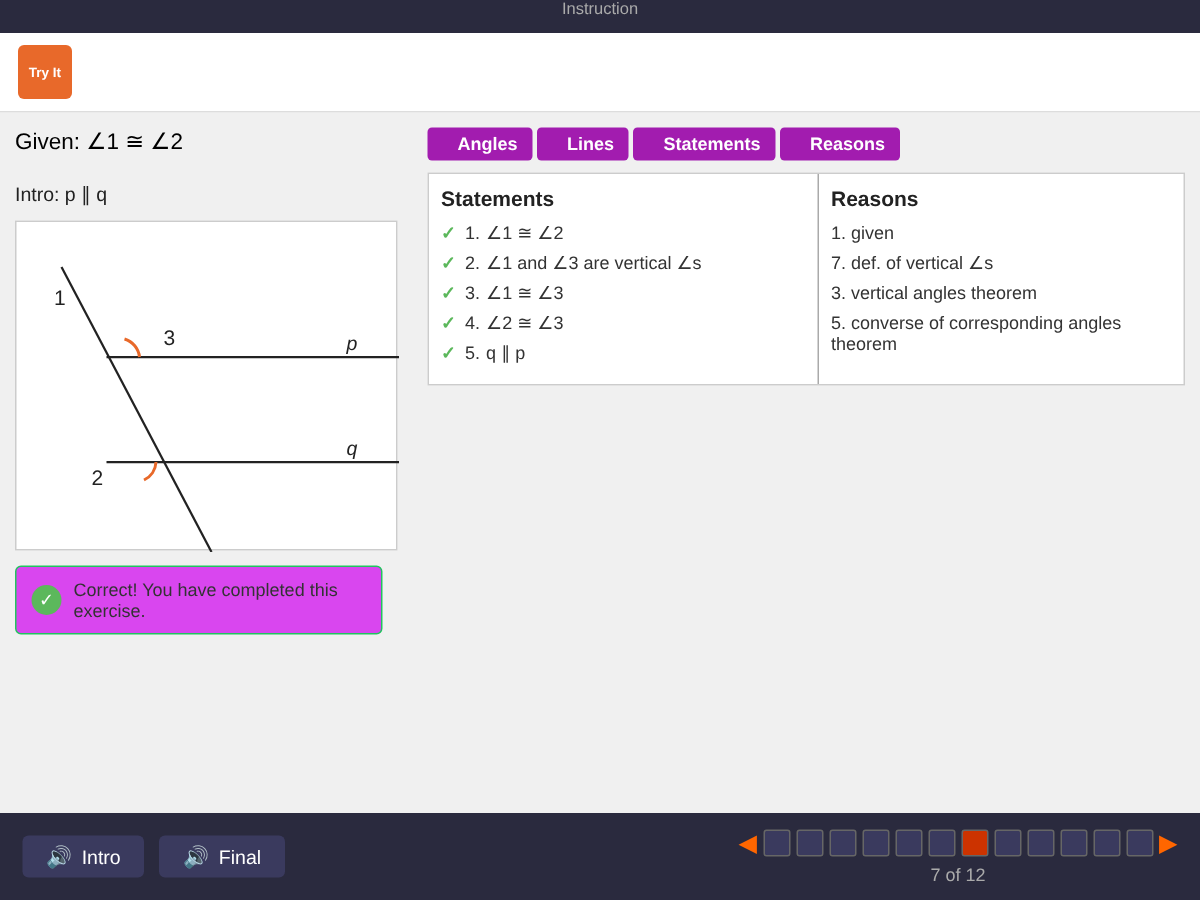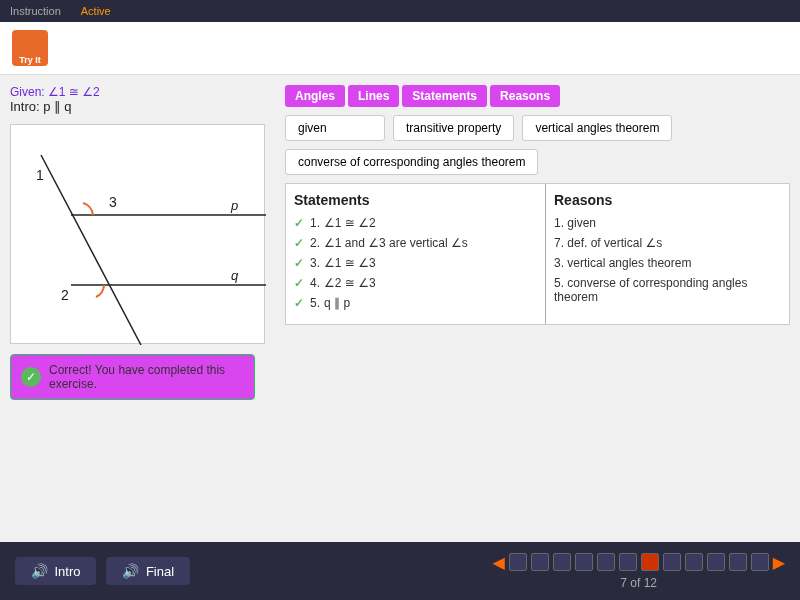--- a/index.html
+++ b/index.html
@@ -13,20 +13,21 @@
     }
 
     
     .top-bar {
       background: #2a2a3e;
       height: 22px;
       display: flex;
       align-items: center;
       padding: 0 10px;
       gap: 20px;
+      flex-direction: column;
     }
     .top-bar span {
       color: #aaa;
       font-size: 11px;
     }
     .top-bar .active {
       color: #ff9900;
     }
 
     
@@ -43,21 +44,21 @@
       align-items: center;
       padding: 8px 12px;
       border-bottom: 1px solid #ddd;
       gap: 10px;
     }
     .logo-box {
       background: #e8692a;
       width: 36px;
       height: 36px;
       display: flex;
-      align-items: flex-end;
+      align-items: center;
       justify-content: center;
       border-radius: 4px;
       flex-shrink: 0;
     }
     .logo-text {
       color: white;
       font-size: 9px;
       text-align: center;
       font-weight: bold;
       line-height: 1.2;
@@ -75,23 +76,23 @@
       padding: 10px;
       gap: 10px;
     }
 
     
     .left-panel {
       width: 265px;
       flex-shrink: 0;
     }
     .given-text {
-      font-size: 12px;
-      color: #6d28d9;
-      margin-bottom: 0;
+      font-size: 15px;
+      color: #000000;
+      margin-bottom: 19px;
     }
     .prove-text {
       font-size: 13px;
       color: #222;
       margin-bottom: 10px;
     }
 
     
     .diagram {
       width: 255px;
@@ -145,22 +146,23 @@
       margin-bottom: 8px;
     }
     .tab {
       padding: 4px 10px;
       border-radius: 3px;
       font-size: 12px;
       cursor: pointer;
       font-weight: bold;
     }
     .tab-orange {
-      background: #d946ef;
+      background: #a21caf;
       color: white;
+      padding-left: 20px;
     }
 
     
     .drag-items-row {
       display: flex;
       gap: 8px;
       margin-bottom: 8px;
       flex-wrap: wrap;
     }
     .drag-item {
@@ -332,34 +334,20 @@
           <span>Lines</span>
         </div>
         <div class="tab tab-orange">
           <span>Statements</span>
         </div>
         <div class="tab tab-orange">
           <span>Reasons</span>
         </div>
       </div>
 
-      <div class="drag-items-row">
-        <div class="drag-item">
-          <span>given</span>
-        </div>
-        <div class="drag-item">
-          <span>transitive property</span>
-        </div>
-        <div class="drag-item">
-          <span>vertical angles theorem</span>
-        </div>
-        <div class="drag-item drag-item-wide">
-          <span>converse of corresponding angles theorem</span>
-        </div>
-      </div>
 
       <div class="sr-table">
         <div class="statements-col">
           <div class="col-header">Statements</div>
           <div class="sr-row">
             <span class="check-mark">✓</span>
             <span>1.</span>
             <span>∠1 ≅ ∠2</span>
           </div>
           <div class="sr-row">

